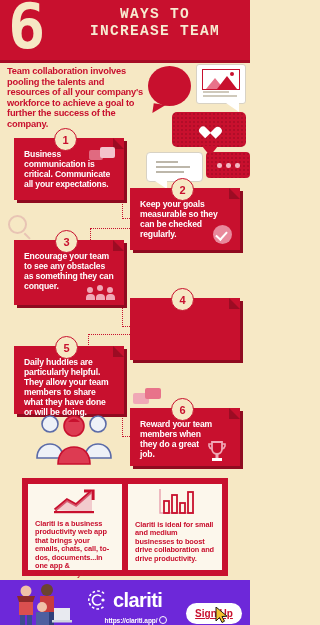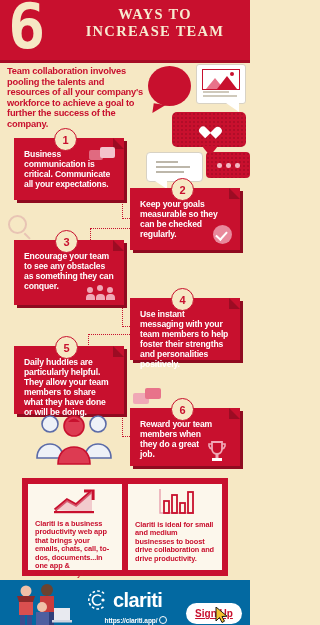--- a/index.html
+++ b/index.html
@@ -14,21 +14,21 @@
   
   .header{position:absolute;left:0;top:0;width:250px;height:60px;background:#c8102e;}
   .big-num{
     position:absolute;left:8px;top:-4px;
     font-family:"DejaVu Sans Mono", monospace;
     font-size:62px;font-weight:bold;color:#f6e8c4;line-height:1;
     letter-spacing:-2px;
   }
   .title-wrap{position:absolute;left:62px;top:6px;width:186px;text-align:center;}
   .title-line{
-    font-family:Liberation Serif, serif;
+    font-family:Liberation Mono, monospace;
     font-weight:bold;color:#f7ead0;
     font-size:14.5px;line-height:16.5px;letter-spacing:1.3px;
     white-space:nowrap;
   }
   .title-line.l3{font-size:14px;letter-spacing:0.9px;}
   .hdr-shadow{position:absolute;left:0;top:60px;width:250px;height:3px;background:#a60d26;}
 
   
   .intro{
     position:absolute;left:7px;top:66px;width:140px;
@@ -149,21 +149,21 @@
   
   .panel{position:absolute;left:22px;top:478px;width:206px;height:98px;background:#c8102e;padding:6px;box-sizing:border-box;}
   .pcard{position:absolute;top:6px;width:94px;height:86px;background:#fcf7ec;box-sizing:border-box;padding:6px 7px;}
   #pcard1{left:6px;}
   #pcard2{left:106px;}
   .pcard .ptxt{color:#c8102e;font-weight:bold;font-size:7.4px;line-height:8.4px;letter-spacing:-0.1px;}
   .trend{position:absolute;left:24px;top:4px;width:46px;height:26px;}
   .bars{position:absolute;left:26px;top:3px;width:44px;height:28px;}
 
   
-  .footer{position:absolute;left:0;top:580px;width:250px;height:45px;background:#0369a1;}
+  .footer{position:absolute;left:0;top:580px;width:250px;height:45px;background:#6d28d9;}
   .foot-people{position:absolute;left:12px;top:2px;width:60px;height:43px;}
   .logo-wrap{position:absolute;left:86px;top:9px;display:flex;align-items:center;}
   .logo-mark{width:22px;height:22px;position:relative;margin-right:5px;}
   .logo-text{color:#fff;font-size:20px;font-weight:bold;letter-spacing:-0.6px;line-height:20px;}
   .url{position:absolute;left:86px;top:36px;width:100px;text-align:center;color:#fff;font-size:6.6px;font-weight:bold;letter-spacing:-0.1px;}
   .globe{display:inline-block;width:6px;height:6px;border:1px solid #fff;border-radius:50%;vertical-align:-1px;margin-left:2px;}
   .signup{
     position:absolute;right:8px;top:23px;width:56px;height:21px;
     background:#fff;border-radius:11px;
     display:flex;align-items:center;justify-content:center;
@@ -260,21 +260,20 @@
           <i class="b" style="left:20px;"></i>
       </div>
     </div>
     <div class="badge">3</div>
   </div>
 
   <div class="step" id="step4">
     <div class="shadow"></div>
     <div class="body">
       <div class="fold"></div>
-      <div class="txt">Use instant messaging with your team members to help foster their strengths and personalities positively.</div>
     </div>
     <div class="badge">4</div>
   </div>
 
   <div class="step" id="step5">
     <div class="shadow"></div>
     <div class="body">
       <div class="fold"></div>
       <div class="txt">Daily huddles are particularly helpful. They allow your team members to share what they have done or will be doing.</div>
     </div>

